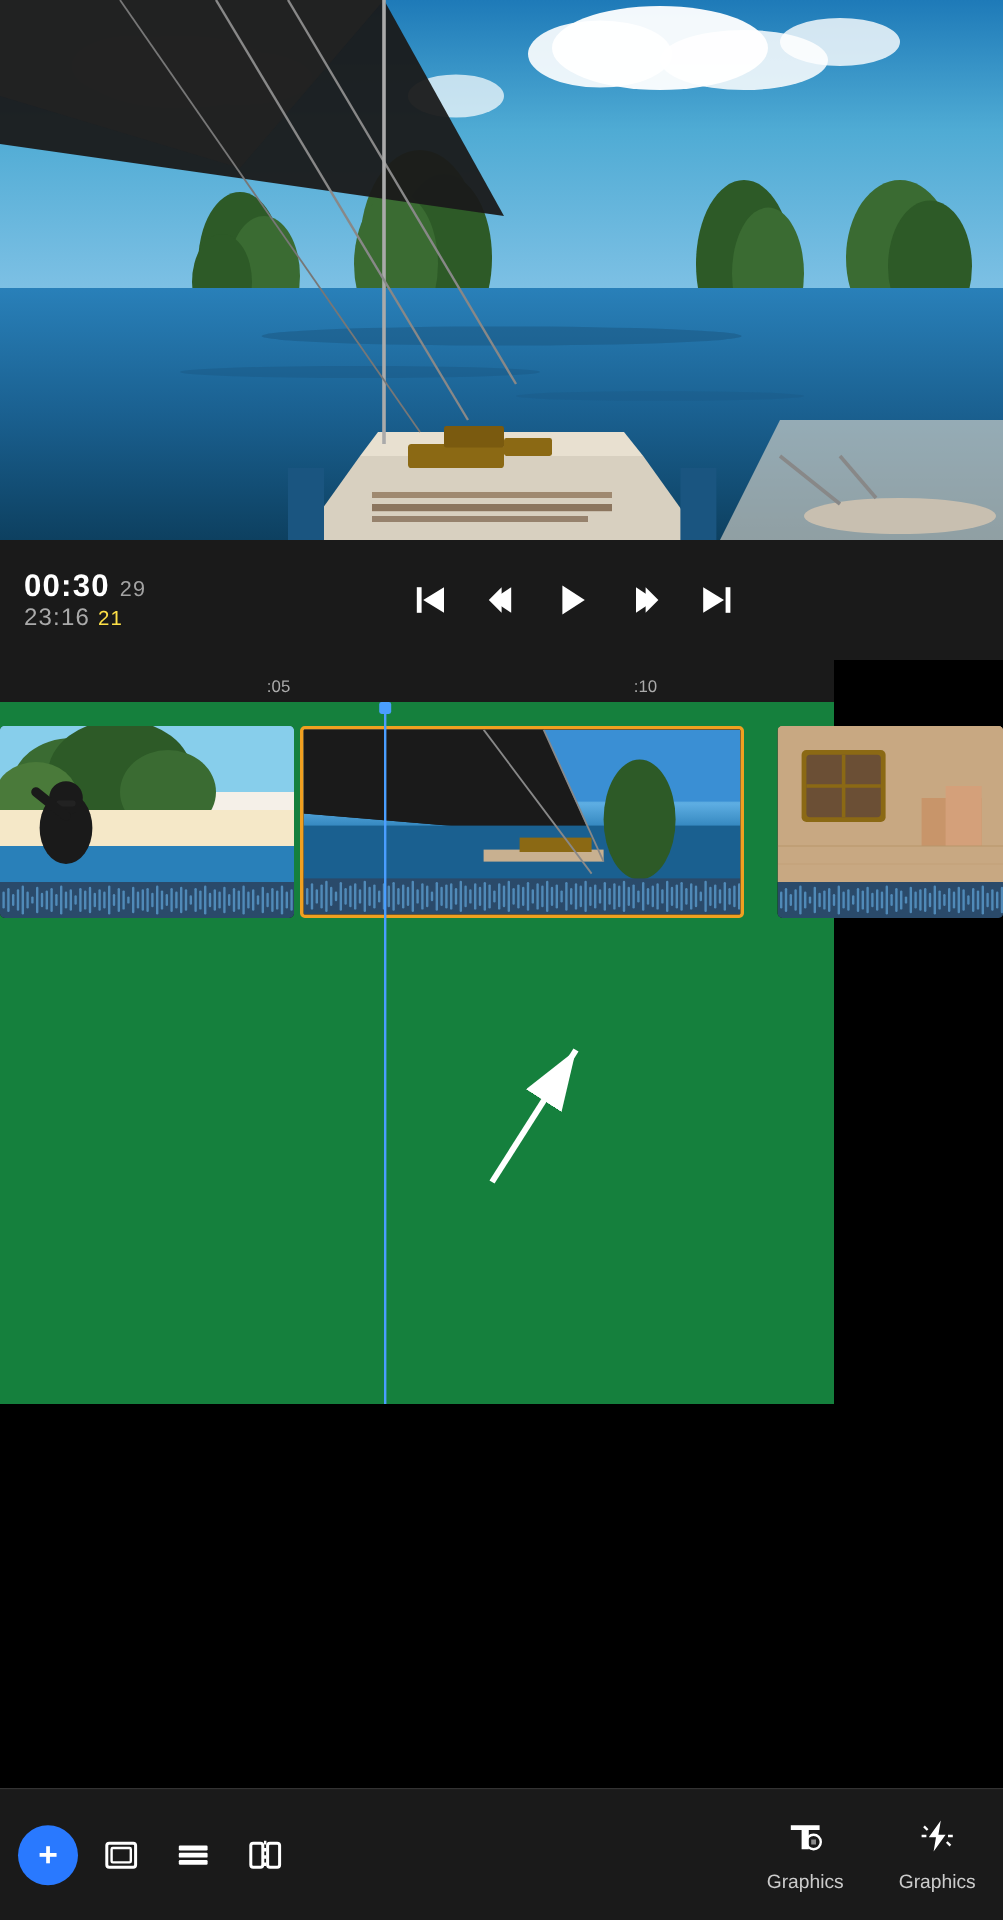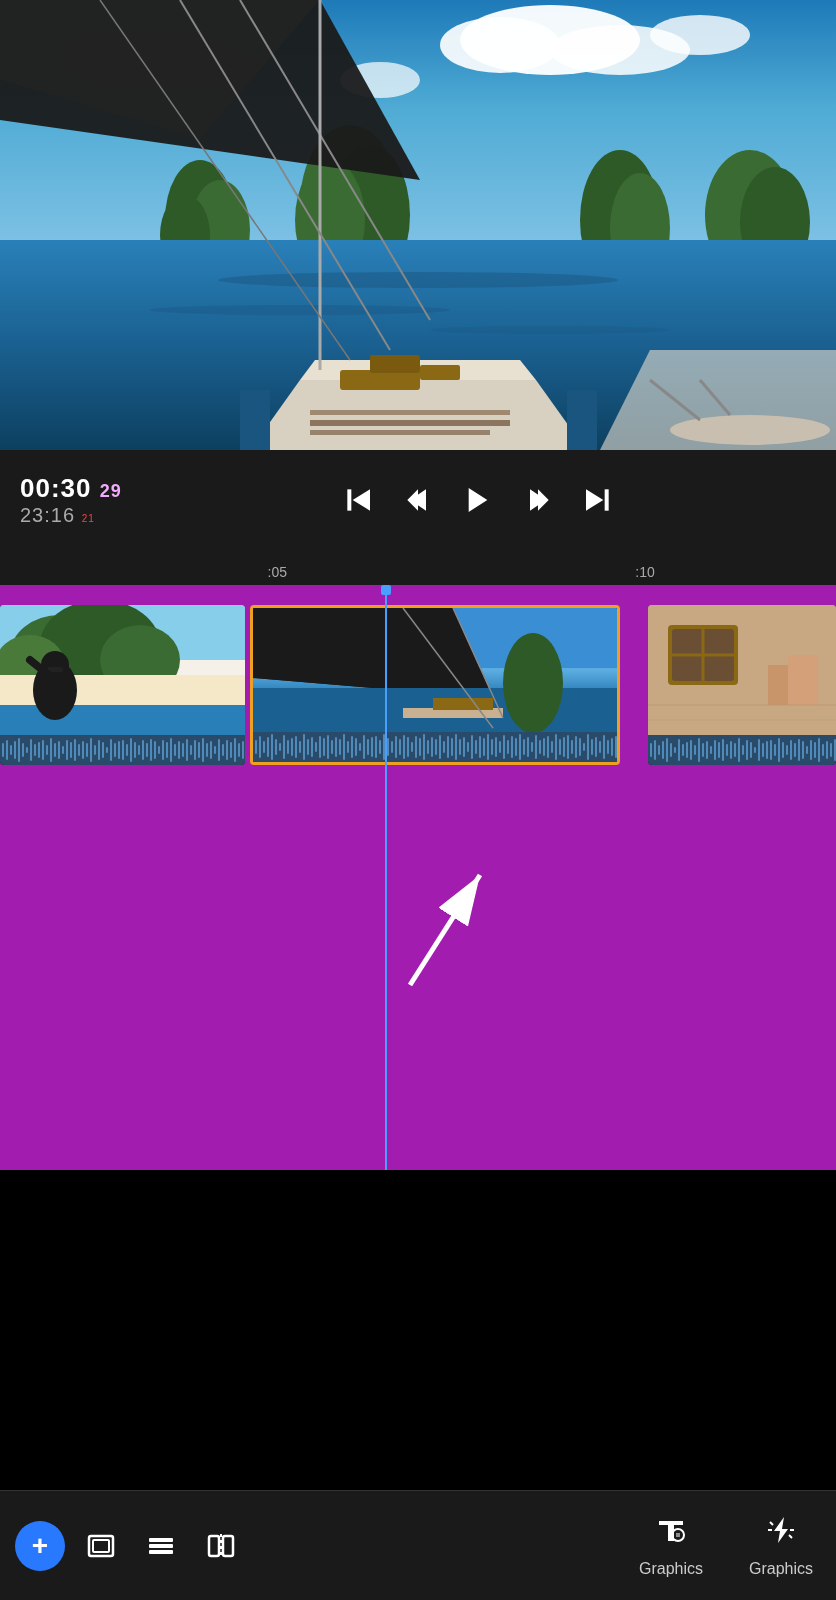--- a/index.html
+++ b/index.html
@@ -40,33 +40,33 @@
 
     .timecode-main {
       color: white;
       font-size: 26px;
       font-weight: bold;
       letter-spacing: 1px;
     }
 
     .timecode-main .frame {
       font-size: 18px;
-      font-weight: bold;
-      color: #f0abfc;
+      font-weight: normal;
+      color: #a3a3a3;
     }
 
     .timecode-duration {
       color: #aaa;
       font-size: 20px;
       letter-spacing: 1px;
     }
 
     .timecode-duration .frame {
-      font-size: 10px;
-      color: #ef4444;
+      font-size: 17px;
+      color: #fde047;
     }
 
     .transport-controls {
       display: flex;
       align-items: center;
       gap: 18px;
       flex: 1;
       justify-content: center;
     }
 
@@ -82,22 +82,22 @@
     }
 
     .transport-btn svg {
       width: 32px;
       height: 32px;
       fill: white;
     }
 
     
     #timeline-area {
-      width: 836px;
-      background: #a21caf;
+      width: 695px;
+      background: #15803d;
       position: relative;
       height: 620px;
     }
 
     .timeline-ruler {
       height: 35px;
       background: #1a1a1a;
       position: relative;
       display: flex;
       align-items: flex-end;

